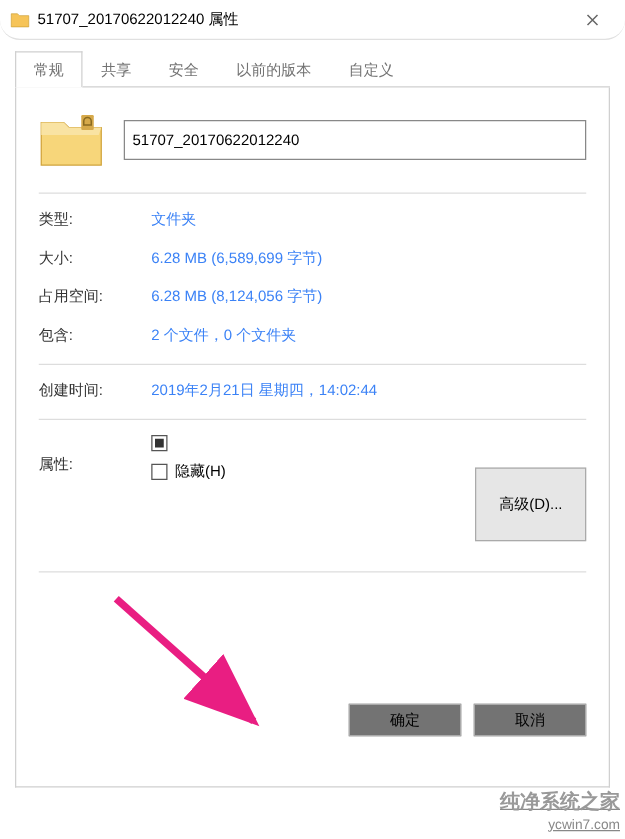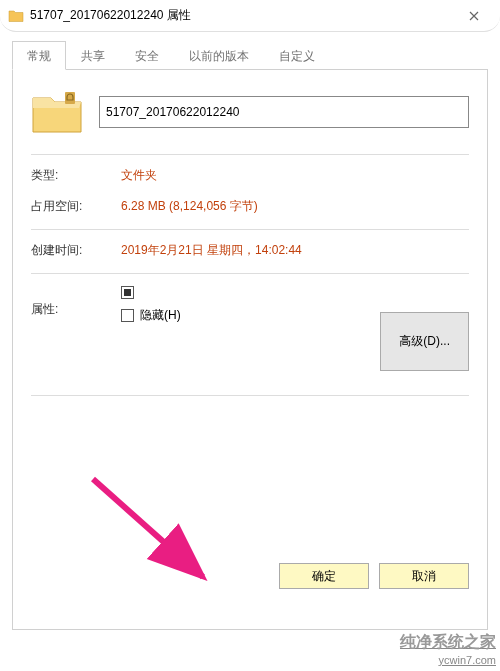--- a/index.html
+++ b/index.html
@@ -93,21 +93,21 @@
       display: flex;
       margin-bottom: 14px;
       font-size: 12px;
     }
     .prop-label {
       width: 90px;
       color: #333;
     }
     .prop-value {
       flex: 1;
-      color: #c2410c;
+      color: #3b82f6;
     }
     .attr-row {
       display: flex;
       margin-bottom: 10px;
       align-items: center;
     }
     .attr-label {
       width: 90px;
       color: #333;
     }
@@ -150,21 +150,21 @@
       position: absolute;
       bottom: 40px;
       right: 18px;
       display: flex;
       gap: 10px;
     }
     .dlg-btn {
       width: 90px;
       height: 26px;
       border: 1px solid #aaa;
-      background: #fef9c3;
+      background: #737373;
       font-size: 12px;
       cursor: pointer;
       font-family: inherit;
     }
     .arrow {
       position: absolute;
       left: 70px;
       bottom: 40px;
       width: 150px;
       height: 120px;
@@ -225,22 +225,30 @@
       <input class="name-input" type="text" value="51707_20170622012240" style="">
     </div>
 
     <hr class="divider">
 
     <div class="prop-row">
       <span class="prop-label">类型:</span>
       <span class="prop-value">文件夹</span>
     </div>
     <div class="prop-row">
+      <span class="prop-label">大小:</span>
+      <span class="prop-value">6.28 MB (6,589,699 字节)</span>
+    </div>
+    <div class="prop-row">
       <span class="prop-label">占用空间:</span>
       <span class="prop-value">6.28 MB (8,124,056 字节)</span>
+    </div>
+    <div class="prop-row">
+      <span class="prop-label">包含:</span>
+      <span class="prop-value">2 个文件，0 个文件夹</span>
     </div>
 
     <hr class="divider">
 
     <div class="prop-row">
       <span class="prop-label">创建时间:</span>
       <span class="prop-value">2019年2月21日 星期四，14:02:44</span>
     </div>
 
     <hr class="divider">

